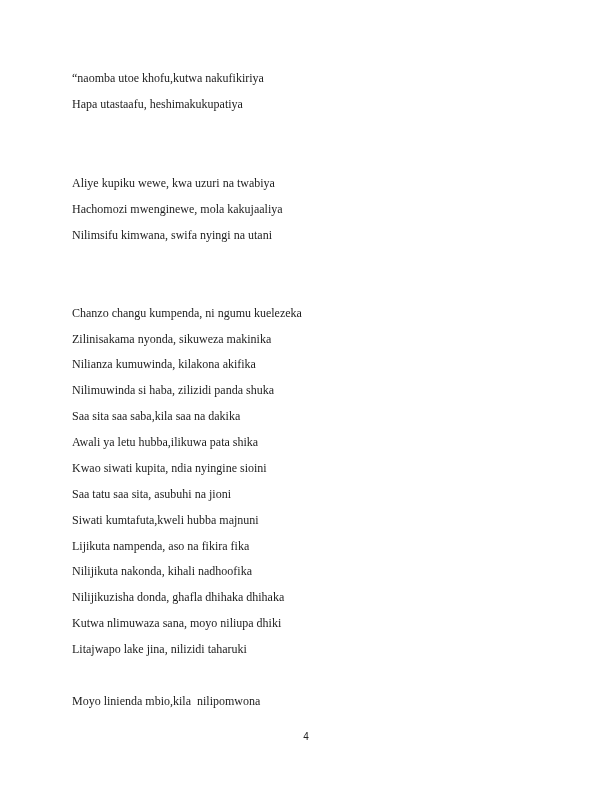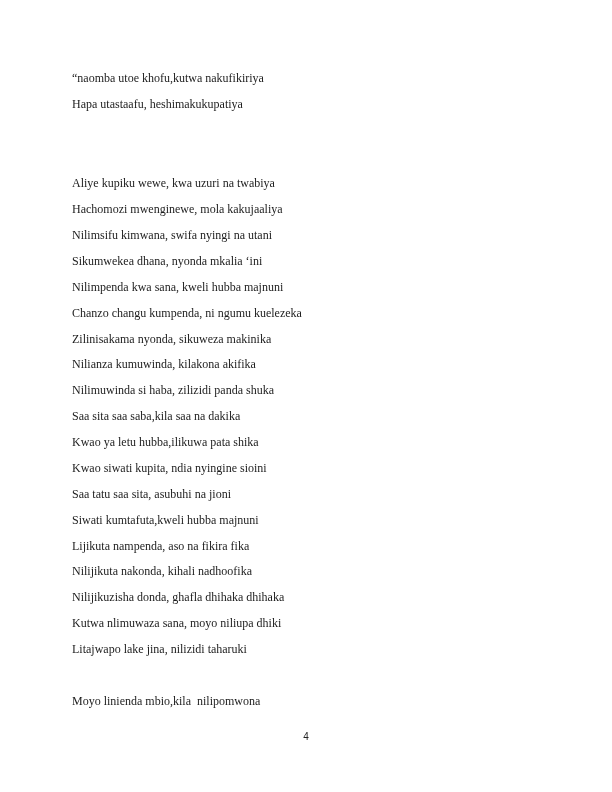--- a/index.html
+++ b/index.html
@@ -45,28 +45,26 @@
 </head>
 <body>
 
 <div class="page">
   <div class="line" style="top:71px">“naomba utoe khofu,kutwa nakufikiriya</div>
   <div class="line" style="top:97px">Hapa utastaafu, heshimakukupatiya</div>
 
   <div class="line" style="top:176px">Aliye kupiku wewe, kwa uzuri na twabiya</div>
   <div class="line" style="top:228px">Nilimsifu kimwana, swifa nyingi na utani</div>
   <div class="line" style="top:202px">Hachomozi mwenginewe, mola kakujaaliya</div>
-  <div class="line" style="top:254px">Sikumwekea dhana, nyonda mkalia ‘ini</div>
-  <div class="line" style="top:280px">Nilimpenda kwa sana, kweli hubba majnuni</div>
   <div class="line" style="top:306px">Chanzo changu kumpenda, ni ngumu kuelezeka</div>
   <div class="line" style="top:332px">Zilinisakama nyonda, sikuweza makinika</div>
   <div class="line" style="top:357px">Nilianza kumuwinda, kilakona akifika</div>
   <div class="line" style="top:383px">Nilimuwinda si haba, zilizidi panda shuka</div>
   <div class="line" style="top:409px">Saa sita saa saba,kila saa na dakika</div>
-  <div class="line" style="top:435px">Kwao ya letu hubba,ilikuwa pata shika</div>
+  <div class="line" style="top:435px">Awali ya letu hubba,ilikuwa pata shika</div>
   <div class="line" style="top:461px">Kwao siwati kupita, ndia nyingine sioini</div>
   <div class="line" style="top:487px">Saa tatu saa sita, asubuhi na jioni</div>
   <div class="line" style="top:513px">Siwati kumtafuta,kweli hubba majnuni</div>
   <div class="line" style="top:539px">Lijikuta nampenda, aso na fikira fika</div>
   <div class="line" style="top:590px">Nilijikuzisha donda, ghafla dhihaka dhihaka</div>
   <div class="line" style="top:564px">Nilijikuta nakonda, kihali nadhoofika</div>
   <div class="line" style="top:616px">Kutwa nlimuwaza sana, moyo niliupa dhiki</div>
   <div class="line" style="top:642px">Litajwapo lake jina, nilizidi taharuki</div>
   <div class="line" style="top:694px">Moyo linienda mbio,kila  nilipomwona</div>
 

